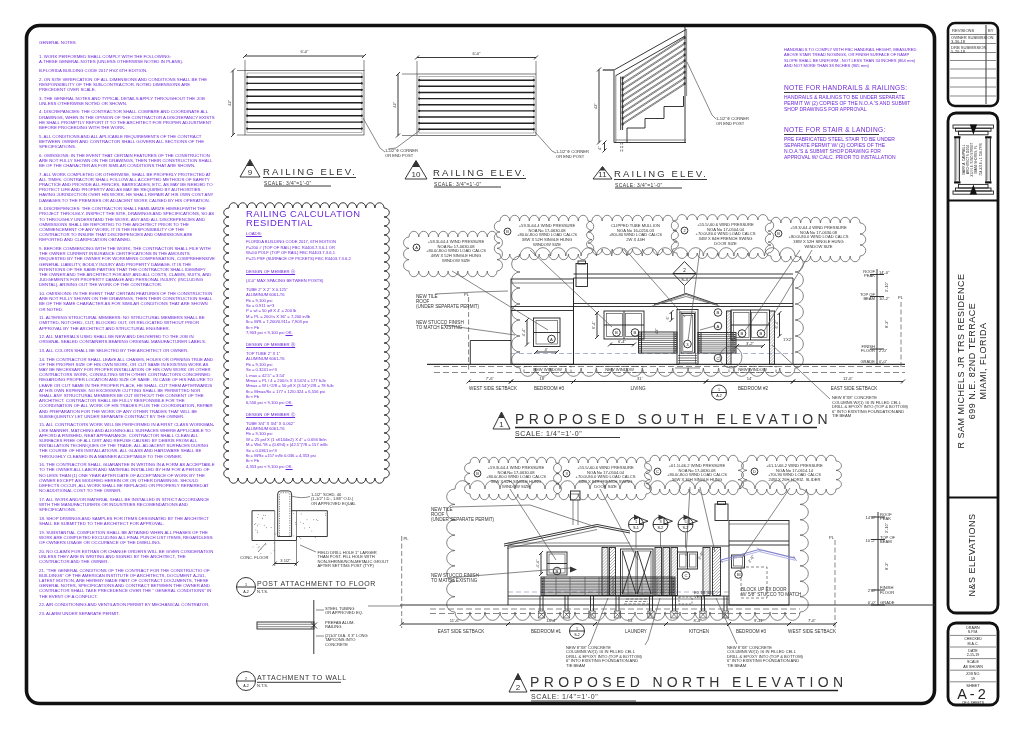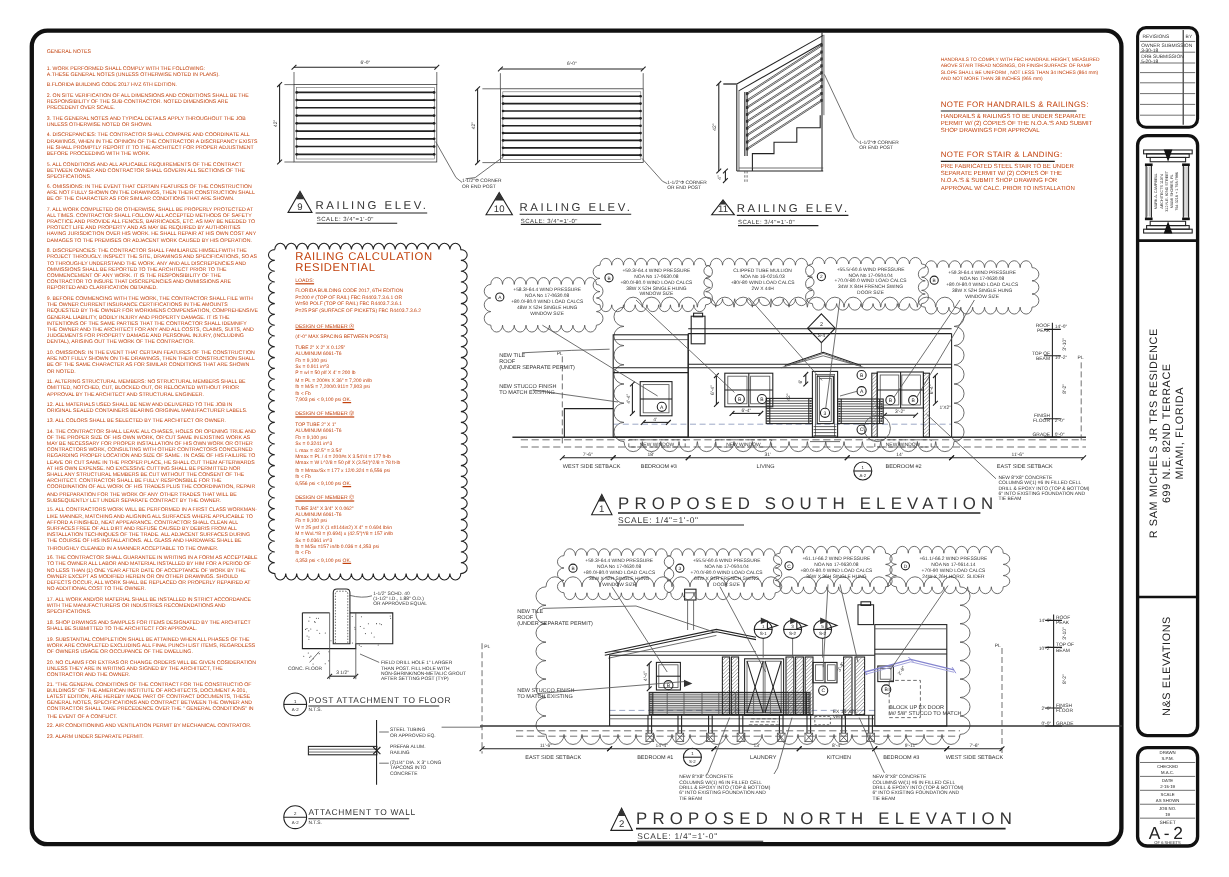--- a/index.html
+++ b/index.html
@@ -15,21 +15,21 @@
   .lb  { stroke:#2a2a2a; stroke-width:0.62; fill:none; }
   .t4  { font-size:4.1px; fill:#333; }
   .t45 { font-size:4.6px; fill:#333; }
   .tc  { fill:#222; }
   .ttl { font-size:9.5px; fill:#333; letter-spacing:2.1px; }
   .tt2 { font-size:7px; fill:#333; letter-spacing:0.6px; }
   .tnum{ font-size:8px; fill:#333; text-anchor:middle; }
   .tbig{ font-size:14px; fill:#333; letter-spacing:4.35px; }
   .tsc { font-size:5px; fill:#333; letter-spacing:0.4px; }
   .trt { font-size:9px; fill:#222; letter-spacing:0.5px; }
-  .notes { position:absolute; color:#c2410c; }
+  .notes { position:absolute; color:#6d28d9; }
   .notes p { margin:0 0 3.4px 0; }
 </style>
 </head>
 <body>
 <div id="sheet">
 
 <div class="notes" style="left:39px; top:40px; width:176px; font-size:4.35px; line-height:5.2px;">
 <p style="margin-bottom:9px">GENERAL NOTES</p>
 <p>1. WORK PERFORMED SHALL COMPLY WITH THE FOLLOWING:<br>A.THESE GENERAL NOTES (UNLESS OTHERWISE NOTED IN PLANS).</p>
 <p>B.FLORIDA BUILDING CODE 2017 HVZ 6TH EDITION.</p>

